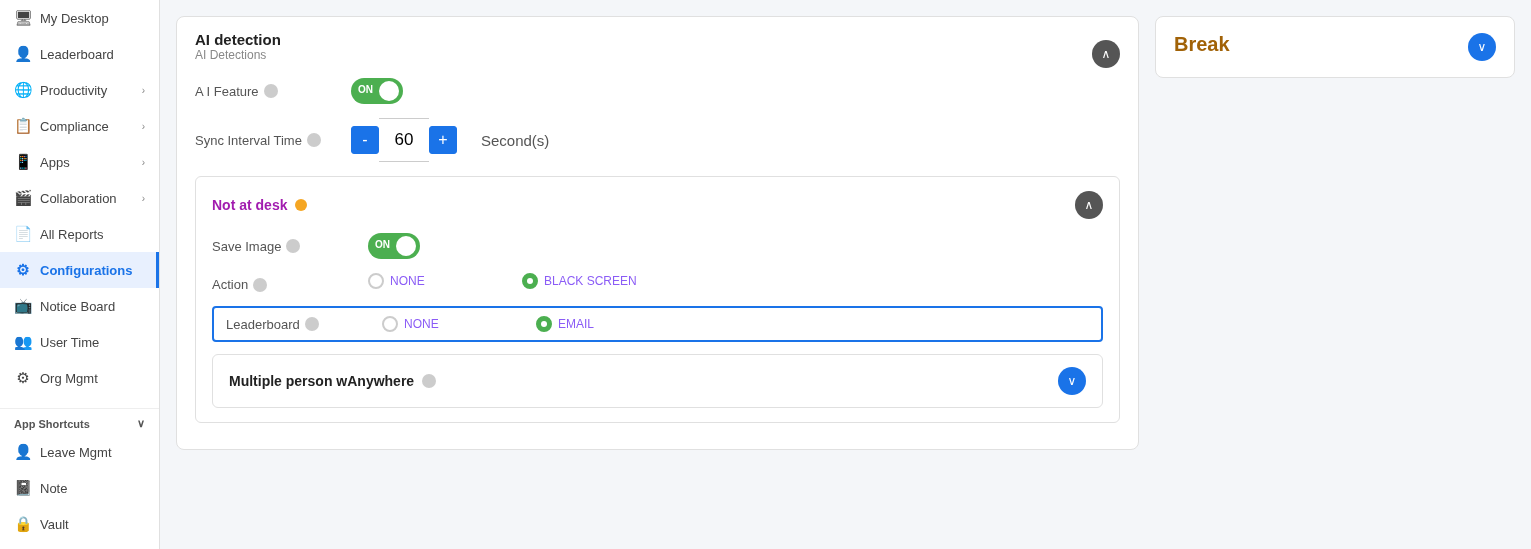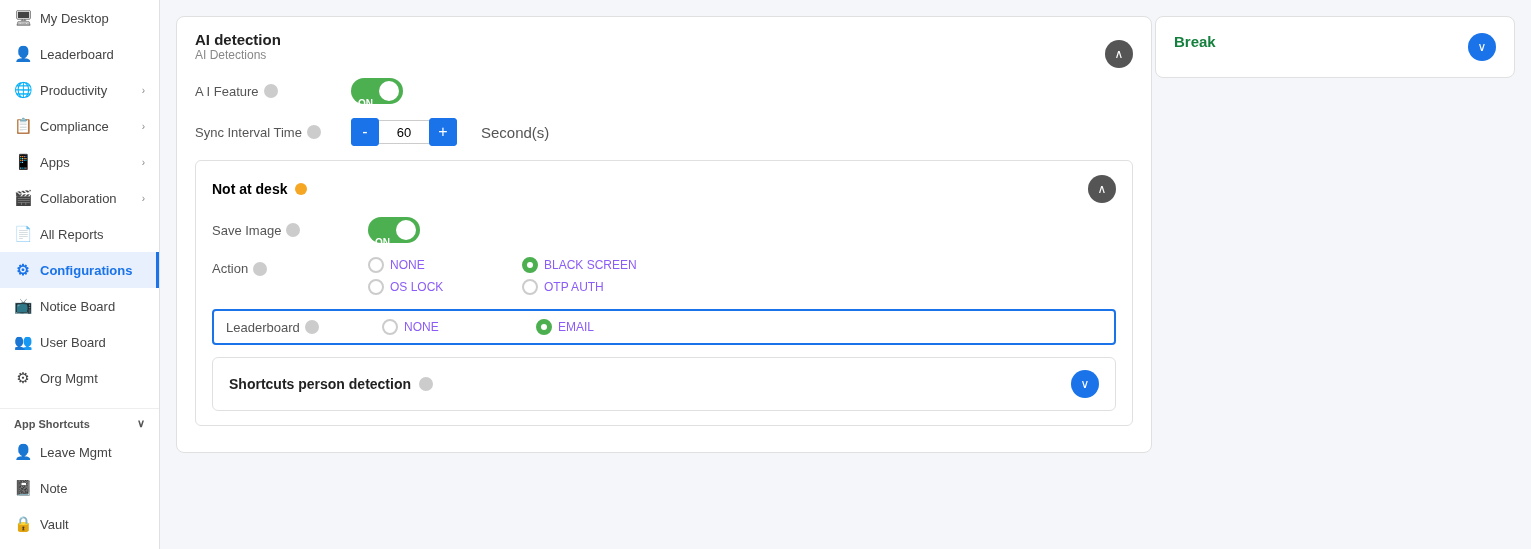--- a/index.html
+++ b/index.html
@@ -8,21 +8,21 @@
     
     .sidebar { width: 160px; background: #fff; border-right: 1px solid #e0e0e0; display: flex; flex-direction: column; overflow-y: auto; flex-shrink: 0; }
     .sidebar-item { display: flex; align-items: center; gap: 8px; padding: 9px 14px; cursor: pointer; color: #444; font-size: 13px; }
     .sidebar-item.active { background: #e8f0fe; color: #1a73e8; font-weight: 600; border-right: 3px solid #1a73e8; }
     .sidebar-item .icon { font-size: 15px; width: 18px; text-align: center; }
     .sidebar-item .arrow { margin-left: auto; font-size: 10px; color: #888; }
     .sidebar-section { padding: 8px 14px 4px; font-size: 11px; font-weight: 700; color: #555; border-top: 1px solid #eee; margin-top: 4px; display: flex; align-items: center; justify-content: space-between; }
     .sidebar-divider { height: 1px; background: #e0e0e0; margin: 4px 0; }
 
     
-    .main { flex: 1; padding: 16px; overflow-y: auto; display: flex; gap: 3px; }
+    .main { flex: 1; padding: 16px; overflow-y: auto; display: flex; gap: 16px; }
 
     .left-panel { flex: 1; display: flex; flex-direction: column; gap: 0; }
 
     
     .ai-card { border-radius: 8px; border: 1px solid #e0e0e0; background: #fff; padding: 14px 18px; margin-bottom: 12px; }
     .card-header { display: flex; align-items: center; justify-content: space-between; margin-bottom: 2px; }
     .card-title { font-size: 15px; font-weight: 600; color: #222; }
     .card-subtitle { font-size: 12px; color: #888; margin-bottom: 14px; }
     .collapse-btn { width: 28px; height: 28px; border-radius: 50%; background: #555; border: none; cursor: pointer; display: flex; align-items: center; justify-content: center; color: #fff; font-size: 12px; }
     .collapse-btn-blue { background: #1a73e8; }
@@ -30,53 +30,53 @@
     
     .setting-row { display: flex; align-items: center; margin-bottom: 14px; gap: 16px; }
     .setting-label { width: 140px; color: #555; font-size: 13px; display: flex; align-items: center; gap: 5px; }
     .info-dot { width: 14px; height: 14px; border-radius: 50%; background: #ccc; display: inline-block; }
 
     
     .toggle { position: relative; display: inline-block; width: 52px; height: 26px; }
     .toggle input { opacity: 0; width: 0; height: 0; }
     .slider { position: absolute; cursor: pointer; top: 0; left: 0; right: 0; bottom: 0; background: #4caf50; border-radius: 26px; transition: .3s; }
     .slider:before { position: absolute; content: ""; height: 20px; width: 20px; left: 28px; bottom: 3px; background: white; border-radius: 50%; transition: .3s; }
-    .toggle-label { font-size: 10px; color: #fff; position: absolute; left: 7px; top: 20px; font-weight: 600; }
+    .toggle-label { font-size: 10px; color: #fff; position: absolute; left: 7px; top: 6px; font-weight: 600; }
 
     
     .stepper { display: flex; align-items: center; gap: 0; }
     .stepper-btn { width: 28px; height: 28px; border: 1px solid #1a73e8; background: #1a73e8; color: #fff; font-size: 16px; cursor: pointer; display: flex; align-items: center; justify-content: center; border-radius: 3px; }
-    .stepper-value { width: 50px; height: 24px; border: 1px solid #ccc; text-align: center; font-size: 13px; display: flex; align-items: center; justify-content: center; border-left: none; border-right: none; }
+    .stepper-value { width: 50px; height: 44px; border: 1px solid #ccc; text-align: center; font-size: 17px; display: flex; align-items: center; justify-content: center; border-left: none; border-right: none; }
     .stepper-unit { margin-left: 8px; color: #555; font-size: 15px; }
 
     
     .inner-card { border: 1px solid #e0e0e0; border-radius: 6px; padding: 14px 16px; margin-bottom: 12px; background: #fff; }
     .inner-card-header { display: flex; align-items: center; justify-content: space-between; margin-bottom: 14px; }
-    .inner-card-title { font-size: 14px; font-weight: 600; color: #000000; display: flex; align-items: center; gap: 8px; }
+    .inner-card-title { font-size: 14px; font-weight: 600; color: #a21caf; display: flex; align-items: center; gap: 8px; }
     .yellow-dot { width: 12px; height: 12px; border-radius: 50%; background: #f5a623; display: inline-block; }
 
     
     .radio-group { display: flex; flex-direction: column; gap: 6px; }
     .radio-row { display: flex; gap: 24px; }
     .radio-item { display: flex; align-items: center; gap: 6px; font-size: 12px; color: #8b5cf6; width: 130px; }
     .radio-circle { width: 16px; height: 16px; border-radius: 50%; border: 2px solid #ccc; display: inline-block; flex-shrink: 0; background: #fff; }
     .radio-circle.checked { border-color: #4caf50; background: #4caf50; position: relative; }
     .radio-circle.checked::after { content: ''; position: absolute; width: 6px; height: 6px; background: #fff; border-radius: 50%; top: 50%; left: 50%; transform: translate(-50%, -50%); }
 
     
     .notification-row { border: 2px solid #1a73e8; border-radius: 4px; padding: 8px 12px; display: flex; align-items: center; gap: 16px; margin-bottom: 12px; }
 
     
     .detection-card { border: 1px solid #e0e0e0; border-radius: 6px; padding: 12px 16px; background: #fff; display: flex; align-items: center; justify-content: space-between; }
     .detection-title { font-size: 14px; font-weight: 600; color: #222; display: flex; align-items: center; gap: 8px; }
 
     
     .right-panel { width: 360px; flex-shrink: 0; }
     .break-card { background: #fff; border-radius: 8px; border: 1px solid #e0e0e0; padding: 16px 18px; display: flex; align-items: flex-start; justify-content: space-between; }
-    .break-content .break-title { font-size: 15px; font-weight: 600; color: #15803d; margin-bottom: 4px; }
+    .break-content .break-title { font-size: 20px; font-weight: 600; color: #a16207; margin-bottom: 4px; }
     .break-content .break-desc { font-size: 12px; color: #888; max-width: 320px; }
   </style>
 </head>
 <body>
 
 <nav class="sidebar">
   <div class="sidebar-item">
     <span class="icon">🖥</span>
     <span>My Desktop</span>
   </div>
@@ -111,21 +111,21 @@
   <div class="sidebar-item active">
     <span class="icon">⚙</span>
     <span>Configurations</span>
   </div>
   <div class="sidebar-item">
     <span class="icon">📺</span>
     <span>Notice Board</span>
   </div>
   <div class="sidebar-item">
     <span class="icon">👥</span>
-    <span>User Board</span>
+    <span>User Time</span>
   </div>
   <div class="sidebar-item">
     <span class="icon">⚙</span>
     <span>Org Mgmt</span>
   </div>
   <div class="sidebar-divider"></div>
   <div class="sidebar-section">
     <span>App Shortcuts</span>
     <span style="font-size:11px;">∨</span>
   </div>
@@ -220,30 +220,20 @@
             <div class="radio-row">
               <label class="radio-item">
                 <span class="radio-circle"></span>
                 <span>NONE</span>
               </label>
               <label class="radio-item">
                 <span class="radio-circle checked"></span>
                 <span>BLACK SCREEN</span>
               </label>
             </div>
-            <div class="radio-row">
-              <label class="radio-item">
-                <span class="radio-circle"></span>
-                <span>OS LOCK</span>
-              </label>
-              <label class="radio-item">
-                <span class="radio-circle"></span>
-                <span>OTP AUTH</span>
-              </label>
-            </div>
           </div>
         </div>
 
         <div class="notification-row">
           <div class="setting-label">
             <span>Leaderboard</span>
             <span class="info-dot"></span>
           </div>
           <div class="radio-row">
             <label class="radio-item">
@@ -252,21 +242,21 @@
             </label>
             <label class="radio-item">
               <span class="radio-circle checked"></span>
               <span>EMAIL</span>
             </label>
           </div>
         </div>
 
         <div class="detection-card">
           <div class="detection-title">
-            <span>Shortcuts person detection</span>
+            <span>Multiple person wAnywhere</span>
             <span class="info-dot"></span>
           </div>
           <button class="collapse-btn collapse-btn-blue">
             <span>∨</span>
           </button>
         </div>
 
       </div>
     </div>
 

